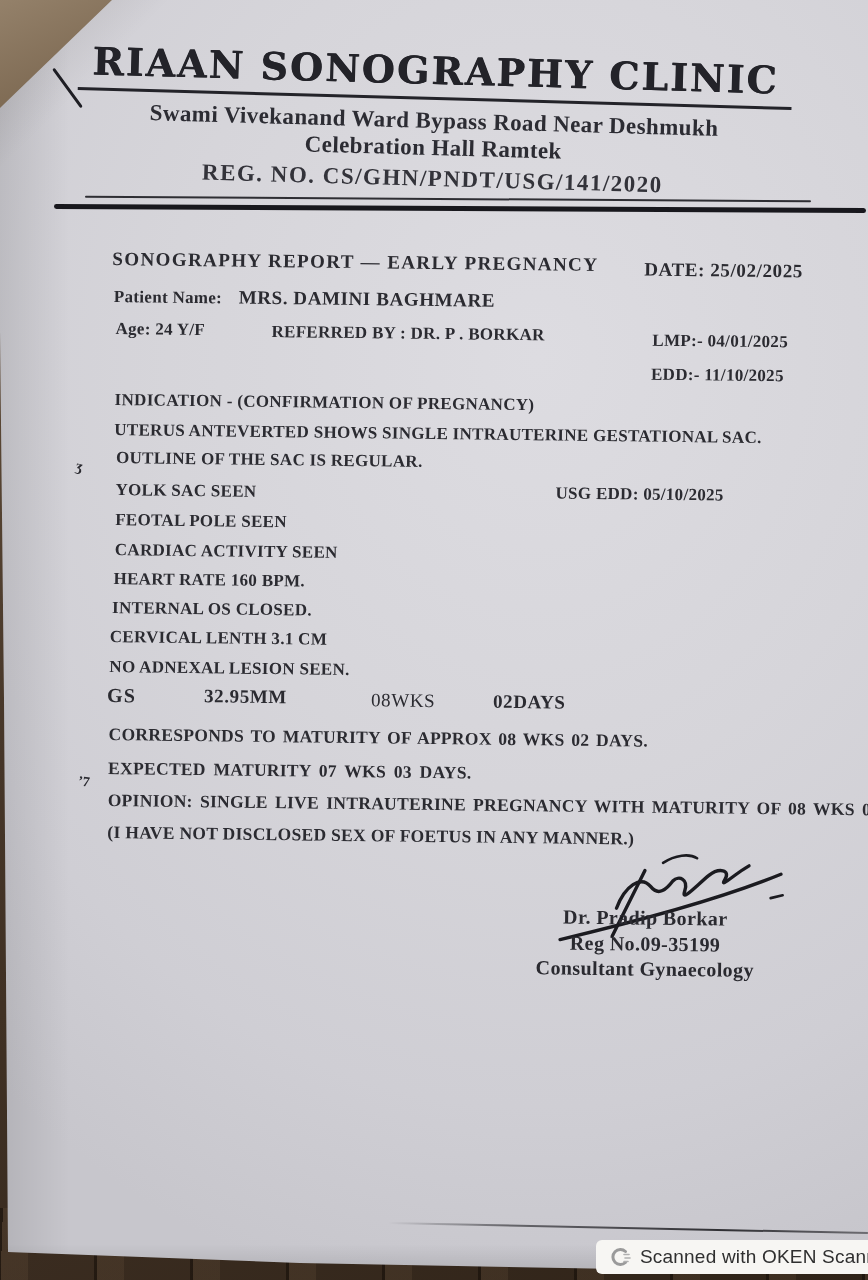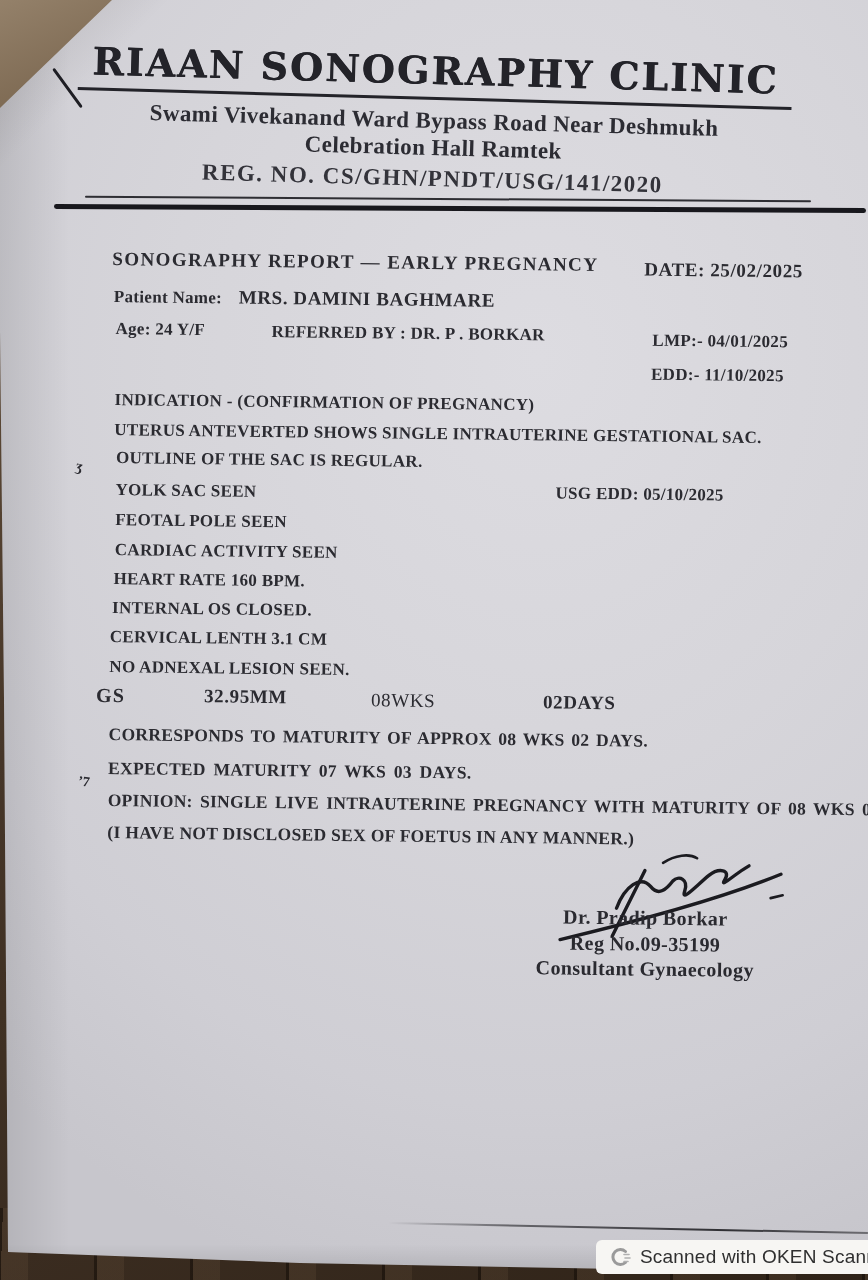--- a/index.html
+++ b/index.html
@@ -118,24 +118,24 @@
       <div class="ln" style="left:114px; top:484px;">YOLK SAC SEEN</div>
       <div class="ln" style="left:554px; top:482px;">USG EDD: 05/10/2025</div>
       <div class="ln" style="left:114px; top:514px;">FEOTAL POLE SEEN</div>
       <div class="ln" style="left:114px; top:544px;">CARDIAC ACTIVITY SEEN</div>
       <div class="ln" style="left:113px; top:573px;">HEART RATE 160 BPM.</div>
       <div class="ln" style="left:112px; top:602px;">INTERNAL OS CLOSED.</div>
       <div class="ln" style="left:110px; top:631px;">CERVICAL LENTH 3.1 CM</div>
       <div class="ln" style="left:110px; top:661px;">NO ADNEXAL LESION SEEN.</div>
 
       <div>
-        <span class="ln big" style="left:97px; top:688px;text-align:right;">GS</span>
+        <span class="ln big" style="left:108px; top:688px;text-align:right;">GS</span>
         <span class="ln med" style="left:205px; top:688px;">32.95MM</span>
         <span class="ln med" style="left:372px; top:690px; font-weight:400;">08WKS</span>
-        <span class="ln med" style="left:544px; top:690px; font-weight:600;">02DAYS</span>
+        <span class="ln med" style="left:494px; top:690px; font-weight:600;">02DAYS</span>
       </div>
 
       <div class="ln" style="left:110px; top:728px; font-size:17.5px; word-spacing:2px;">CORRESPONDS TO MATURITY OF APPROX 08 WKS 02 DAYS.</div>
       <div class="ln" style="left:110px; top:762px; font-size:17.5px; word-spacing:3px;">EXPECTED MATURITY 07 WKS 03 DAYS.</div>
       <div class="ln" style="left:110px; top:794px; font-size:17.5px; word-spacing:2.5px;">OPINION: SINGLE LIVE INTRAUTERINE PREGNANCY WITH MATURITY OF 08 WKS 02 DAYS</div>
       <div class="ln" style="left:110px; top:826px; font-size:17.5px;">(I HAVE NOT DISCLOSED SEX OF FOETUS IN ANY MANNER.)</div>
 
       <svg class="sig" width="235" height="105" viewBox="0 0 235 105">
         <g fill="none" stroke="#1b1b20" stroke-width="3.4" stroke-linecap="round">
           <path d="M6,96 C70,80 160,56 226,28"></path>

